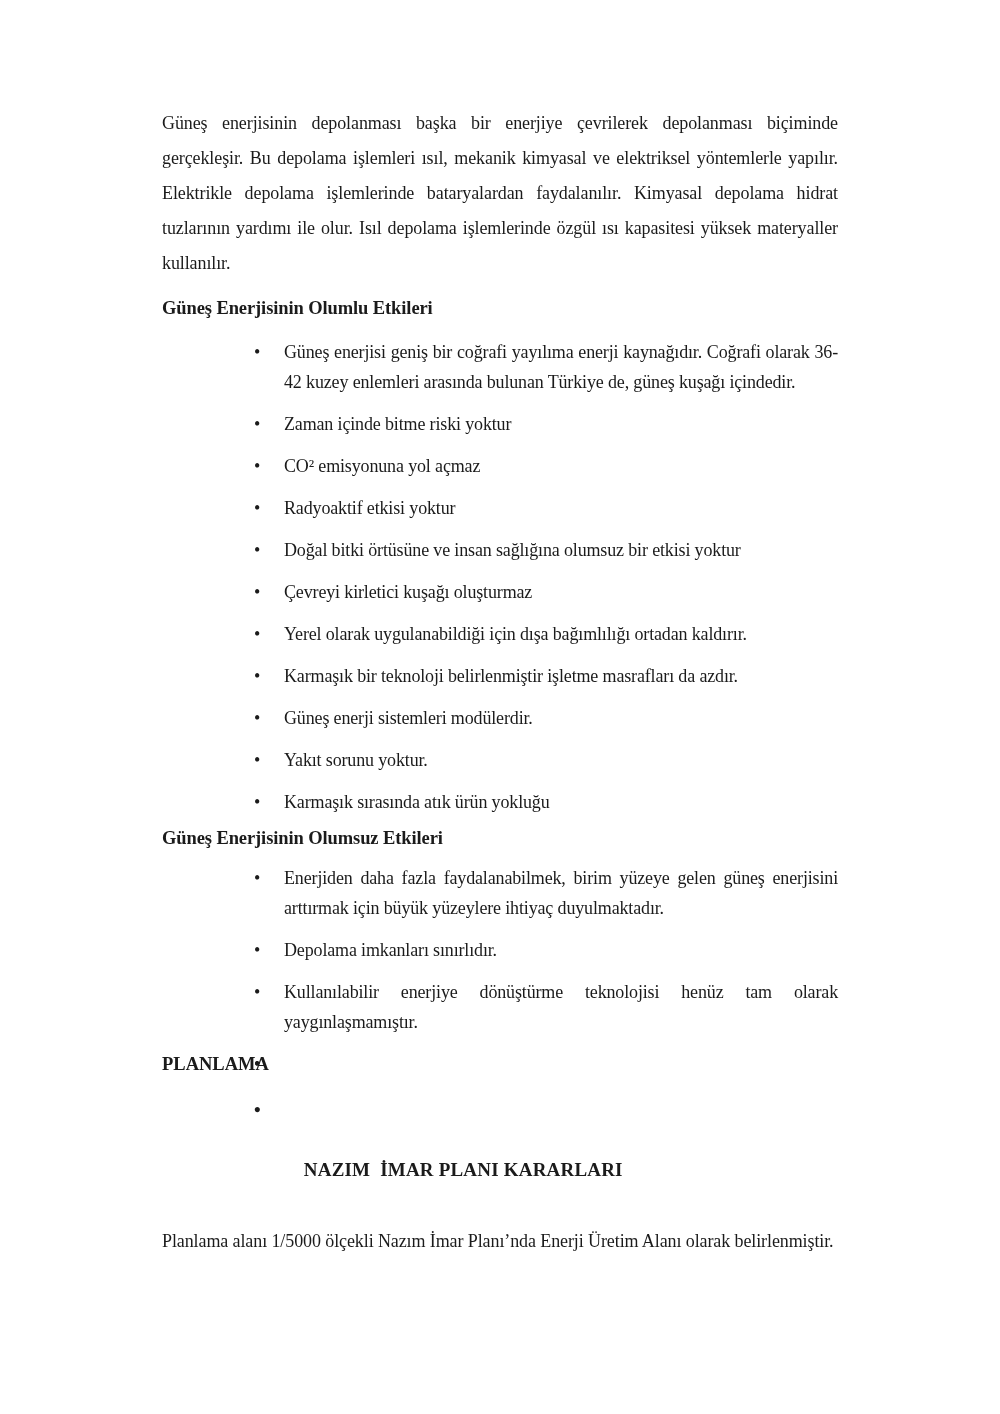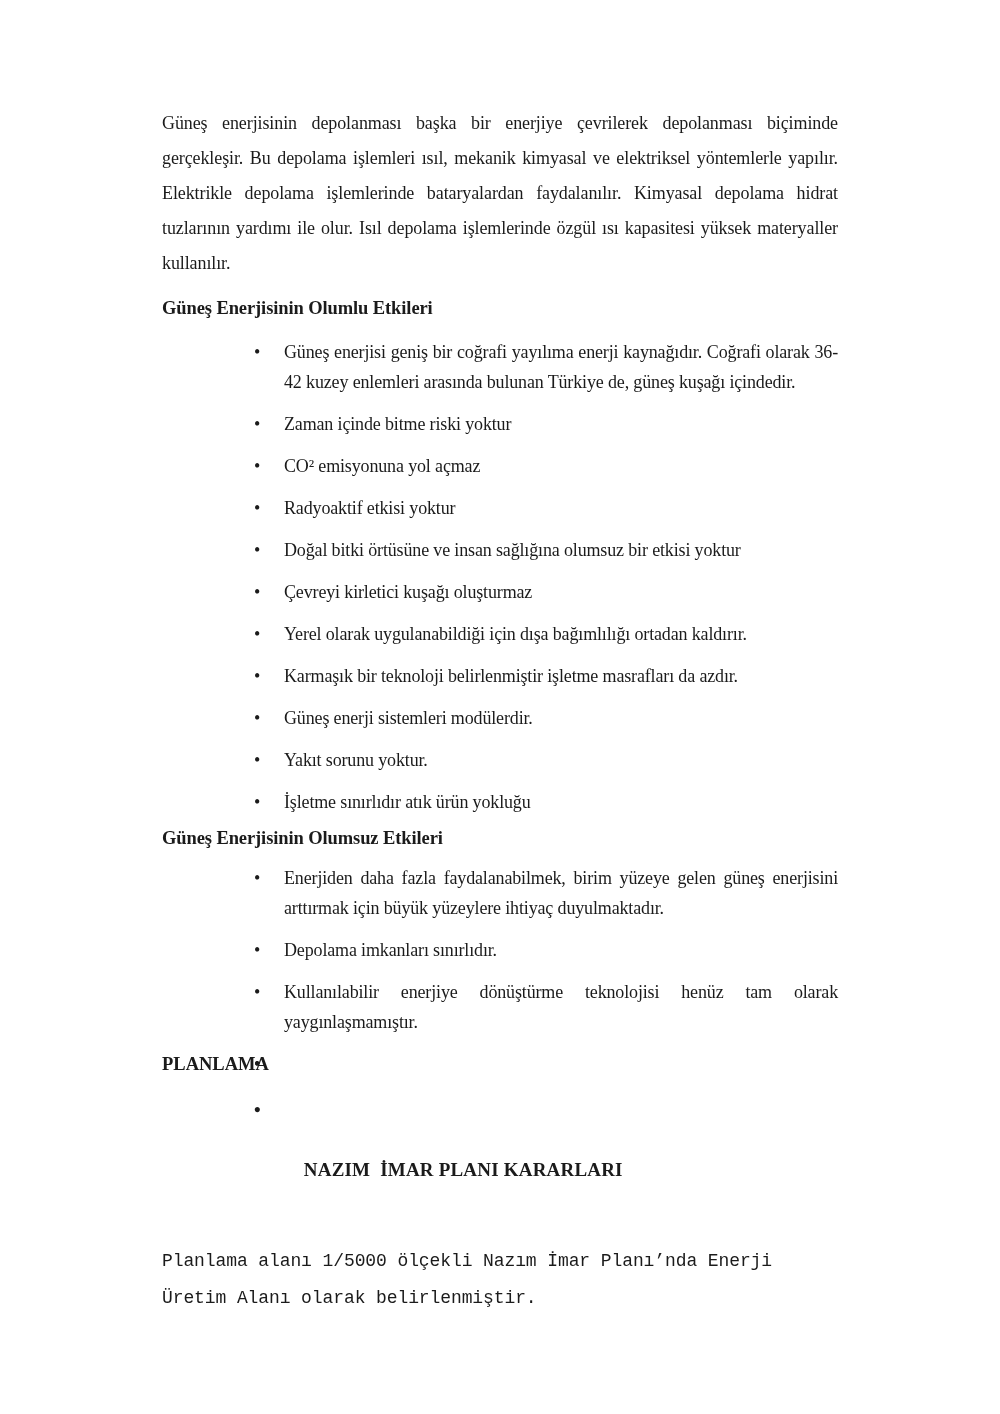--- a/index.html
+++ b/index.html
@@ -65,26 +65,25 @@
     font-size: 19px;
     white-space: pre-wrap;
     letter-spacing: 0.2px;
   }
   .nazim-item .dot {
     position: absolute;
     left: -30px;
     top: 0;
   }
   .closing-paragraph {
-    margin-top: 28px;
+    margin-top: 8px;
     line-height: 37px;
     max-width: 700px;
     text-align: left;
     letter-spacing: -0.1px;
-    font-family: Liberation Mono, monospace;
   }
 </style>
 </head>
 <body>
 
 <div class="page">
 
   <p class="intro-paragraph">Güneş enerjisinin depolanması başka bir enerjiye çevrilerek depolanması biçiminde gerçekleşir. Bu depolama işlemleri ısıl, mekanik kimyasal ve elektriksel yöntemlerle yapılır. Elektrikle depolama işlemlerinde bataryalardan faydalanılır. Kimyasal depolama hidrat tuzlarının yardımı ile olur. Isıl depolama işlemlerinde özgül ısı kapasitesi yüksek materyaller kullanılır.</p>
 
   <h2 class="section-heading">Güneş Enerjisinin Olumlu Etkileri</h2>
@@ -136,21 +135,21 @@
         <span>Güneş enerji sistemleri modülerdir.</span>
       </li>
 
       <li class="bullet-item">
         <span class="dot">•</span>
         <span>Yakıt sorunu yoktur.</span>
       </li>
 
       <li class="bullet-item">
         <span class="dot">•</span>
-        <span>İşletme sınırlıdır atık ürün yokluğu</span>
+        <span>Karmaşık sırasında atık ürün yokluğu</span>
       </li>
     </ul>
 
   <h2 class="section-heading heading-negative">Güneş Enerjisinin Olumsuz Etkileri</h2>
 
   <ul class="bullet-list">
 
       <li class="bullet-item">
         <span class="dot">•</span>
         <span>Enerjiden daha fazla faydalanabilmek, birim yüzeye gelen güneş enerjisini arttırmak için büyük yüzeylere ihtiyaç duyulmaktadır.</span>

